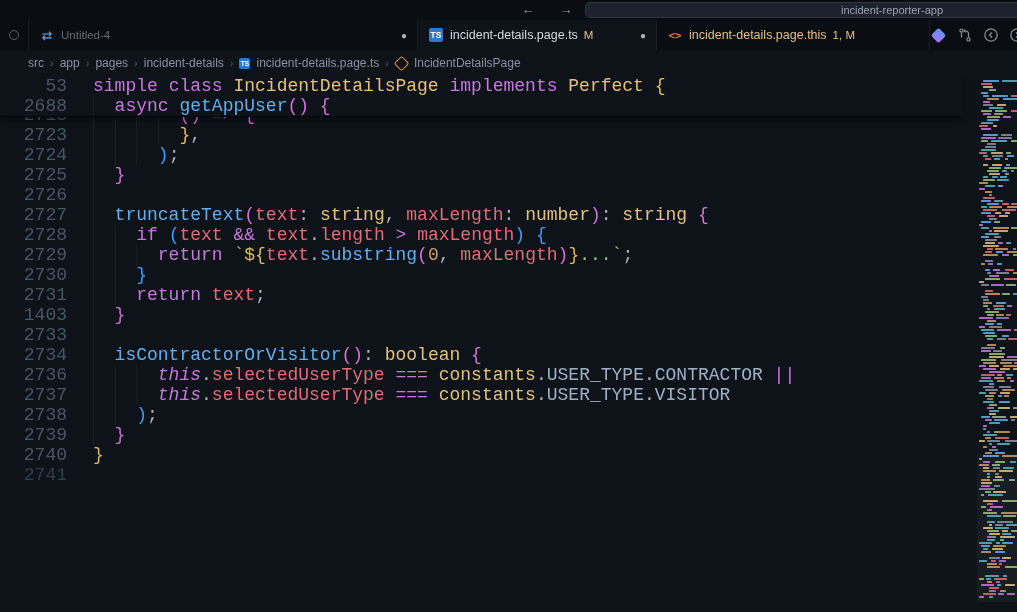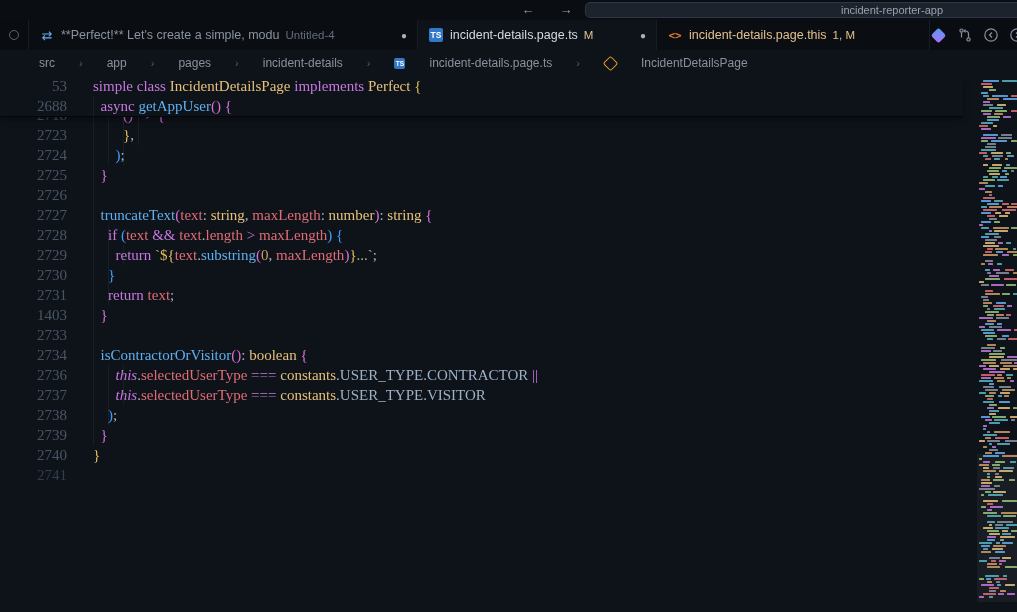--- a/index.html
+++ b/index.html
@@ -33,33 +33,33 @@
   .tab-desc{color:#646c78;font-size:11.5px}
   .git-badge{color:#e2c08d;font-size:11.5px}
   .tab-dot{margin-left:auto;padding-left:6px;color:#aab1bc;font-size:10px;flex:none}
   .tab-spacer{flex:1}
   .tab-actions{display:flex;align-items:center;gap:9px;flex:none;padding-right:2px}
   .action{width:17px;height:17px;color:#8a919c;display:flex;align-items:center;justify-content:center;flex:none}
   .gem{width:11px;height:11px;transform:rotate(45deg);background:linear-gradient(135deg,#4f9cf5,#b06ef0);border-radius:2.5px}
   .action svg{display:block}
   
   .breadcrumb{position:absolute;top:50px;left:0;right:54px;height:26px;background:#0e131a;
-    display:flex;align-items:center;padding-left:39px;gap:24px;font-size:12px;color:#8a919d;overflow:hidden}
+    display:flex;align-items:center;padding-left:28px;gap:6px;font-size:12px;color:#8a919d;overflow:hidden}
   .crumb{flex:none}
   .crumb-sep{color:#565d67;font-size:11px;flex:none}
   .crumb-icon-ts{width:11px;height:11px;background:#3178c6;border-radius:2px;color:#fff;font-size:6.5px;
     font-weight:bold;display:flex;align-items:center;justify-content:center;flex:none}
   .crumb-icon-class{width:9px;height:9px;border:1.5px solid #ee9d28;border-radius:2px;
     transform:rotate(45deg);flex:none;margin:0 1px}
   
   .editor{position:absolute;top:76px;left:0;right:0;bottom:0;background:#0e131a;overflow:hidden}
   #code-lines{position:absolute;top:29px;left:0;right:54px;z-index:1}
   .sticky{position:absolute;top:0;left:0;right:54px;z-index:3;background:#0e131a;
     border-bottom:1px solid rgba(0,0,0,.65);box-shadow:0 3px 6px rgba(0,0,0,.38)}
-  .code-line{display:flex;height:20px;line-height:20px;font-family:Liberation Serif, serif;font-size:15px}
+  .code-line{display:flex;height:20px;line-height:20px;font-family:Liberation Mono, monospace;font-size:18px}
   .ln{flex:none;width:67px;text-align:right;color:#4a5564}
   .ln.dim{color:#333e4c}
   .line-content{position:relative;margin-left:26px;white-space:pre;color:#abb2bf}
   .guide{position:absolute;top:0;bottom:0;width:1px;background:rgba(255,255,255,.05)}
   .tok-kw{color:#c678dd}
   .tok-kwit{color:#c678dd;font-style:italic}
   .tok-cls{color:#e5c07b}
   .tok-fn{color:#61afef}
   .tok-vr{color:#e06c75}
   .tok-str{color:#98c379}
@@ -86,21 +86,20 @@
   </div>
 </div>
 
 <div class="tabbar">
   <div class="tab-sliver">
     <span class="dot-ring"></span>
   </div>
 
   <div class="tab" style="width:368px">
     <span class="tab-icon icon-chat">⇄</span>
-    <span class="tab-title">**Perfect!** Let's create a simple, modu</span>
     <span class="tab-desc">Untitled-4</span>
     <span class="tab-dot">●</span>
   </div>
 
   <div class="tab active" style="width:218px">
     <span class="tab-icon">
         <span class="icon-ts">TS</span>
       </span>
     <span class="tab-title">incident-details.page.ts</span>
     <span class="git-badge">M</span>

